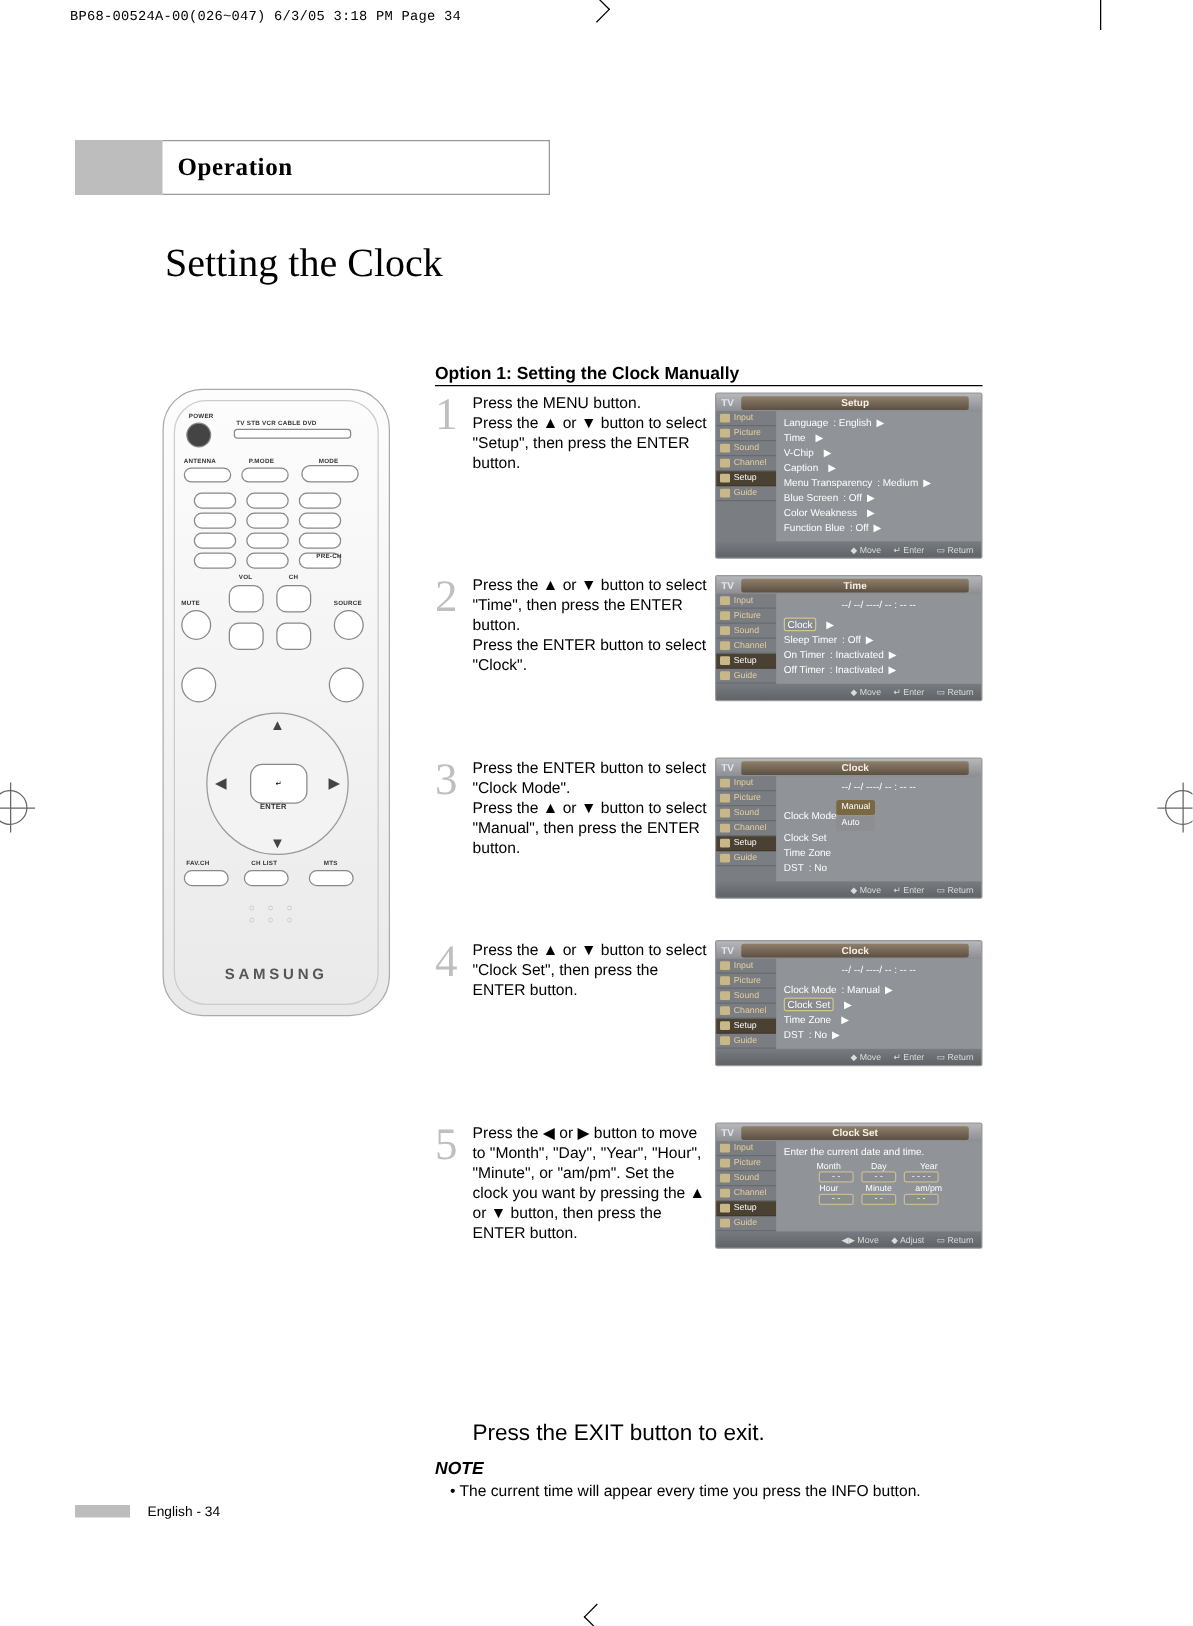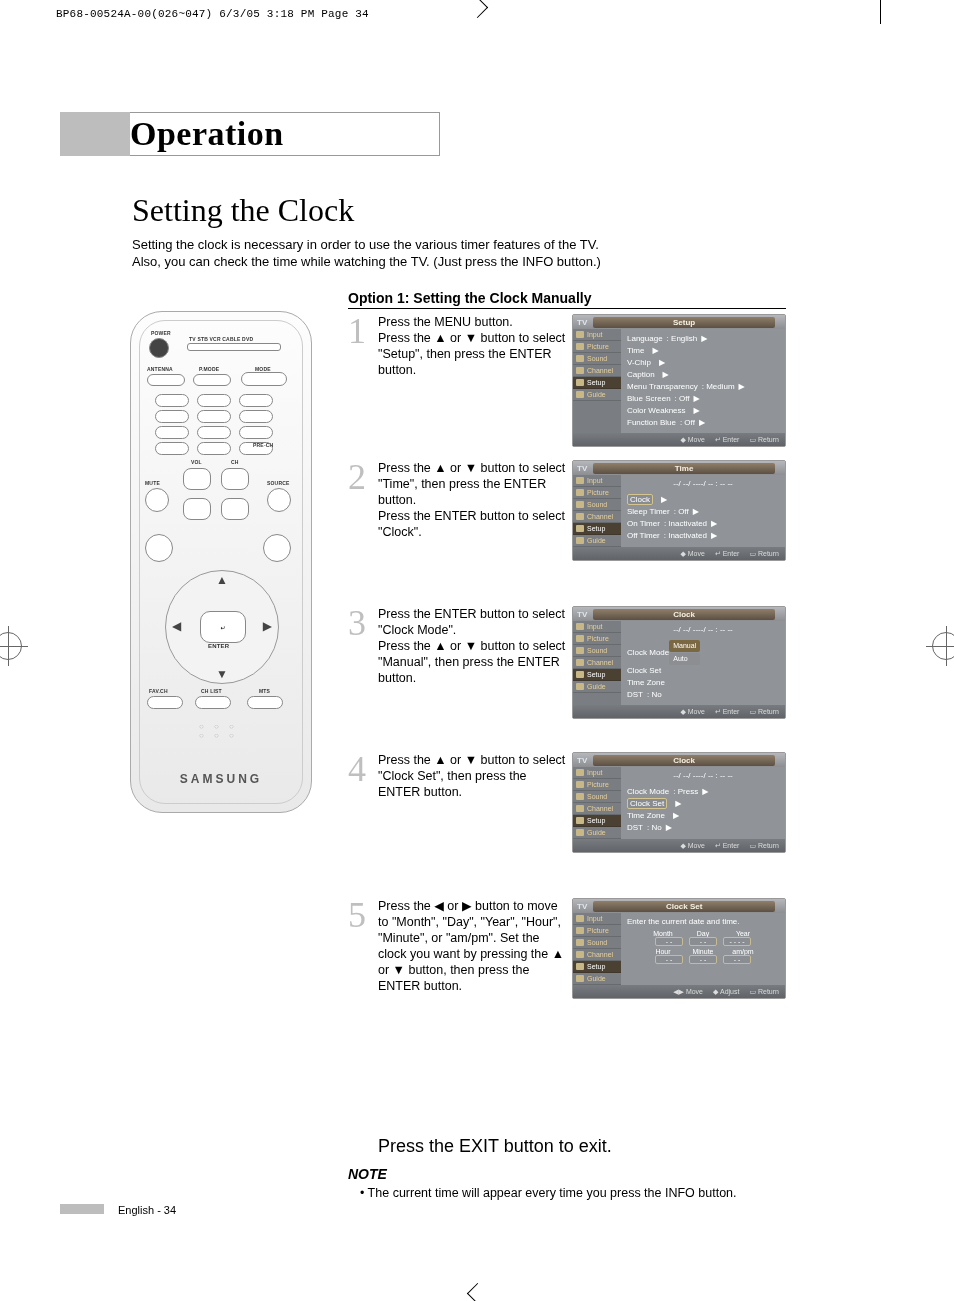--- a/index.html
+++ b/index.html
@@ -10,21 +10,21 @@
   .reg::before,.reg::after{content:"";position:absolute;background:#666}
   .reg::before{width:40px;height:1px}
   .reg::after{width:1px;height:40px}
   .reg-l{left:-6px;top:632px}
   .reg-r{right:-6px;top:632px}
   .header-line{position:absolute;left:56px;top:8px;font-size:11px;font-family:"Courier New",monospace;letter-spacing:.2px}
   .rule-top{position:absolute;left:880px;top:0;width:1px;height:24px;background:#000}
 
   .title-band{position:absolute;left:60px;top:112px;width:380px;height:44px;display:flex}
   .title-band .gray{width:70px;background:#bdbdbd}
-  .title-band .txt{flex:1;border-top:1px solid #999;border-bottom:1px solid #999;border-right:1px solid #999;display:flex;align-items:center;padding-left:0;font-weight:700;font-size:34px;font-family:Georgia,"Times New Roman",serif;letter-spacing:.5px}
+  .title-band .txt{flex:1;border-top:1px solid #999;border-bottom:1px solid #999;border-right:1px solid #999;display:flex;align-items:center;padding-left:12px;font-weight:700;font-size:20px;font-family:Georgia,"Times New Roman",serif;letter-spacing:.5px}
 
   .h2{position:absolute;left:132px;top:192px;font-size:32px;font-family:Georgia,"Times New Roman",serif}
   .intro{position:absolute;left:132px;top:236px;font-size:13px;line-height:17px;width:620px}
 
   .opt{position:absolute;left:348px;top:290px;font-weight:700;font-size:14px}
   .opt-rule{position:absolute;left:348px;top:308px;width:438px;height:1px;background:#000}
 
   .remote{position:absolute;left:130px;top:311px;width:180px;height:500px;border:1px solid #aaa;border-radius:32px;background:linear-gradient(#fdfdfd,#e9e9e9)}
   .remote .inner{position:absolute;inset:8px;border:1px solid #ccc;border-radius:26px}
   .remote .lbl{position:absolute;font-size:5px;color:#333;font-weight:700;letter-spacing:.2px}
@@ -76,24 +76,20 @@
 <div class="rule-top"></div>
 
 <div class="header-line">BP68-00524A-00(026~047)  6/3/05  3:18 PM  Page 34</div>
 
 <div class="title-band">
   <div class="gray"></div>
   <div class="txt">Operation</div>
 </div>
 
 <div class="h2">Setting the Clock</div>
-<div class="intro">
-  <span>Setting the clock is necessary in order to use the various timer features of the TV.</span><br>
-  <span>Also, you can check the time while watching the TV. (Just press the INFO button.)</span>
-</div>
 
 <div class="opt">Option 1: Setting the Clock Manually</div>
 <div class="opt-rule"></div>
 
 <div class="remote">
   <div class="inner"></div>
   <span class="lbl" style="left:20px;top:18px">POWER</span>
   <div class="btn circ" style="left:18px;top:26px;width:18px;height:18px;background:#444"></div>
   <span class="lbl" style="left:58px;top:24px">TV  STB  VCR  CABLE  DVD</span>
   <div class="btn" style="left:56px;top:31px;width:92px;height:6px;border-radius:3px"></div>
@@ -401,21 +397,21 @@
               </div>
               <div class="">
                 <span class="side-icon"></span>
                 <span>Guide</span>
               </div>
             </div>
       <div class="content">
               <div style="text-align:center;margin-bottom:6px">--/ --/ ----/ -- : -- --</div>
               <div class="row">
                 <span class="k">Clock Mode</span>
-                <span class="v">: Press</span>
+                <span class="v">: Manual</span>
                 <span class="arw">▶</span>
               </div>
               <div class="row">
                 <span class="k"><span class="hl">Clock Set</span></span>
                 <span class="v"></span>
                 <span class="arw">▶</span>
               </div>
               <div class="row">
                 <span class="k">Time Zone</span>
                 <span class="v"></span>

